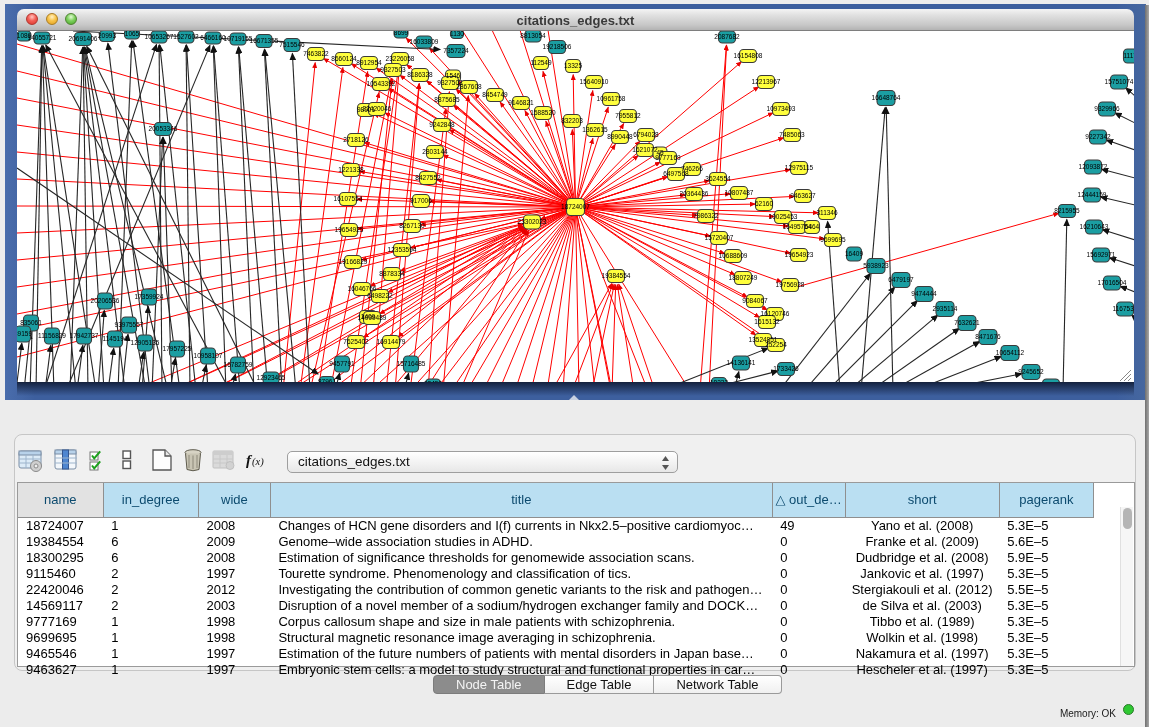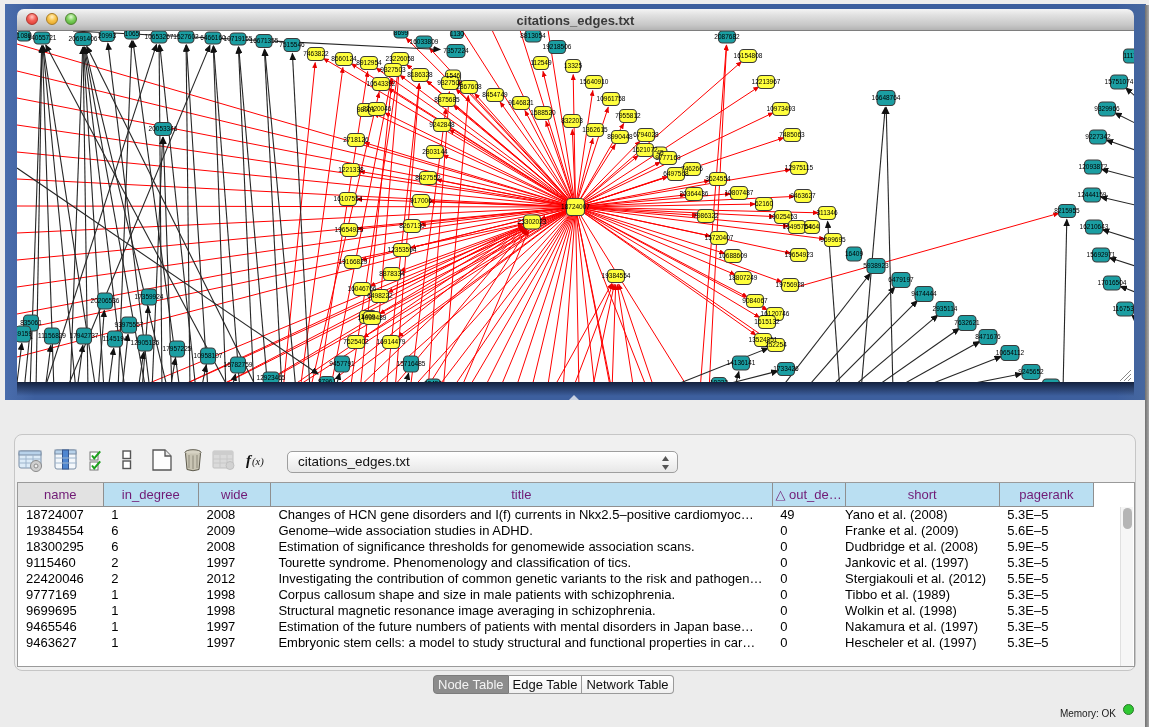--- a/index.html
+++ b/index.html
@@ -8,29 +8,29 @@
 #titlebar .tl{position:absolute;top:3.5px;width:12px;height:12px;border-radius:50%}
 #title{position:absolute;left:0;right:0;top:4px;text-align:center;font-size:13px;font-weight:bold;color:#3a3a3a}
 #canvas{position:absolute;left:17px;top:31px;width:1117px;height:351px;background:#fff;overflow:hidden}
 #tp{position:absolute;left:0;top:400px;width:1149px;height:327px;background:#ececec}
 #tphead{position:absolute;left:0;top:0;width:1149px;height:31px;background:#e7e7e7;border-top:1px solid #f8f8f8}
 #tphead .t{position:absolute;left:9px;top:8px;font-size:13px;color:#2b2b2b}
 #panel{position:absolute;left:14px;top:34px;width:1122px;height:237px;border:1px solid #c6c6c6;border-radius:8px;background:#f0f0f0}
 #combo{position:absolute;left:287px;top:51px;width:391px;height:22px;background:linear-gradient(180deg,#fff,#f1f1f1 60%,#e7e7e7);border:1px solid #9e9e9e;border-radius:5px;font-size:13.5px;color:#111;line-height:20px;padding-left:10px}
 #tbl{position:absolute;left:17px;top:82px;width:1118px;height:185px;background:#fff;border:1px solid #9a9a9a}
 table{border-collapse:collapse;table-layout:fixed;width:1076px;font-size:13px}
-th{height:23px;background:#badff2;border-right:1px solid #8f8f8f;border-bottom:1px solid #8f8f8f;font-weight:normal;font-size:13px;color:#701a75}
+th{height:34px;background:#badff2;border-right:1px solid #8f8f8f;border-bottom:1px solid #8f8f8f;font-weight:normal;font-size:13px;color:#0c4a6e}
 th.c0{background:#e2e2e2;border-left:none}
 td{height:16px;line-height:15px;padding:0 0 0 8px;white-space:nowrap;overflow:hidden;text-overflow:ellipsis;color:#000}
 .c0{width:84px}.c1{width:94px}.c2{width:71px}.c3{width:495px}.c4{width:72px}.c5{width:152px}.c6{width:93px}
-td.c5{text-align:left;padding:0}
+td.c5{text-align:center;padding:0}
 #sbar{position:absolute;left:1102px;top:24px;width:13px;height:159px;background:#f6f6f6;border-left:1px solid #e0e0e0}
 #thumb{position:absolute;left:2px;top:1px;width:9px;height:21px;border-radius:5px;background:#b5b5b5}
 #tabs{position:absolute;left:433px;top:275px;height:19px;display:flex;font-size:13px}
-#tabs div{padding:1px 4px 0;border:1px solid #9a9a9a;border-left:none;background:linear-gradient(180deg,#fff,#f0f0f0);color:#111}
+#tabs div{padding:1px 22px 0;border:1px solid #9a9a9a;border-left:none;background:linear-gradient(180deg,#fff,#f0f0f0);color:#111}
 #tabs div.sel{background:#8c8c8c;color:#f4f4f4;border:1px solid #7c7c7c;border-radius:4px 0 0 4px}
 #tabs div:last-child{border-radius:0 4px 4px 0}
 #mem{position:absolute;right:33px;top:308px;font-size:10px;color:#1a1a1a}
 #memdot{position:absolute;right:15px;top:304px;width:11px;height:11px;border-radius:50%;background:#2fc832;border:1px solid #2a7a2a}
 #rstrip{position:absolute;right:0;top:5px;width:4px;height:722px;background:linear-gradient(90deg,#6f6f6f,#a8a8a8)}
 #splitter{position:absolute;left:569px;top:395px;width:0;height:0;border-left:5px solid transparent;border-right:5px solid transparent;border-bottom:5px solid #c9d2e2}
 </style></head>
 <body>
 <div id="desk"></div>
 <div id="titlebar">
@@ -665,20 +665,29 @@
 <tr>
             <td class="c0">22420046</td>
             <td class="c1">2</td>
             <td class="c2">2012</td>
             <td class="c3">Investigating the contribution of common genetic variants to the risk and pathogen…</td>
             <td class="c4">0</td>
             <td class="c5">Stergiakouli et al. (2012)</td>
             <td class="c6">5.5E–5</td>
           </tr>
 <tr>
+            <td class="c0">14569117</td>
+            <td class="c1">2</td>
+            <td class="c2">2003</td>
+            <td class="c3">Disruption of a novel member of a sodium/hydrogen exchanger family and DOCK…</td>
+            <td class="c4">0</td>
+            <td class="c5">de Silva et al. (2003)</td>
+            <td class="c6">5.3E–5</td>
+          </tr>
+<tr>
             <td class="c0">9777169</td>
             <td class="c1">1</td>
             <td class="c2">1998</td>
             <td class="c3">Corpus callosum shape and size in male patients with schizophrenia.</td>
             <td class="c4">0</td>
             <td class="c5">Tibbo et al. (1989)</td>
             <td class="c6">5.3E–5</td>
           </tr>
 <tr>
             <td class="c0">9699695</td>

